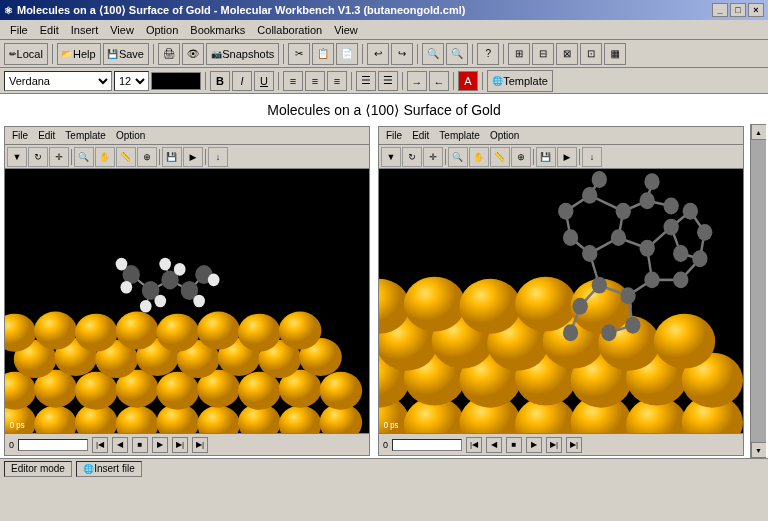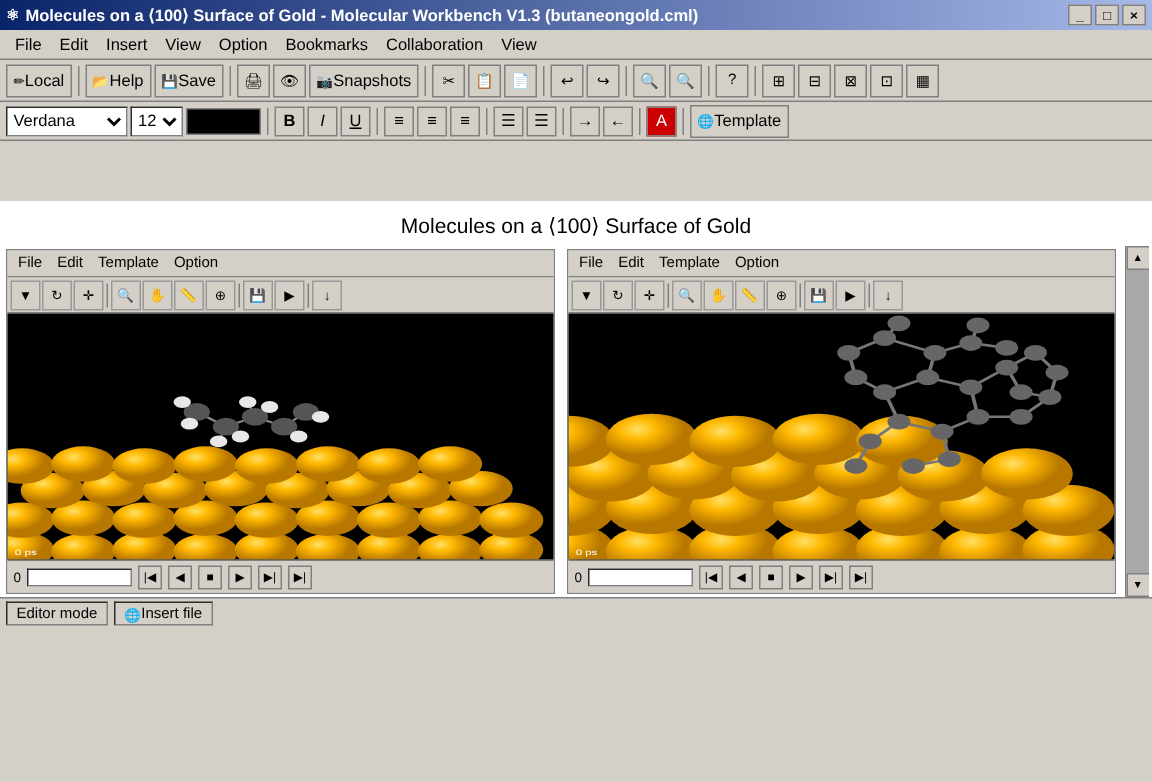--- a/index.html
+++ b/index.html
@@ -66,21 +66,21 @@
     .format-bar {
       background: #d4d0c8;
       height: 26px;
       display: flex;
       align-items: center;
       padding: 0 4px;
       gap: 2px;
       border-bottom: 1px solid #808080;
     }
     .font-select {
-      width: 81px; height: 20px; font-size: 11px;
+      width: 108px; height: 20px; font-size: 11px;
       border: 1px inset #808080; background: white;
     }
     .size-select {
       width: 35px; height: 20px; font-size: 11px;
       border: 1px inset #808080; background: white;
     }
     .color-box {
       width: 50px; height: 18px; background: black;
       border: 1px solid #808080;
     }
@@ -187,21 +187,21 @@
       align-items: center;
       padding: 0 4px;
       border-top: 1px solid #808080;
       font-size: 10px;
       gap: 4px;
     }
     .status-section {
       padding: 1px 6px;
       border: 1px inset #808080;
       height: 16px;
-      display: flex; align-items: flex-end;
+      display: flex; align-items: center;
       background: #d4d0c8;
     }
     .status-main { flex: 1; }
 
     
     .scrollbar-area {
       width: 16px;
       background: #d4d0c8;
       border-left: 1px solid #808080;
       display: flex;
@@ -313,21 +313,21 @@
   <div class="format-btn">←</div>
   <div class="format-separator"></div>
   <div class="format-btn" style="background:#c00;color:white;">A</div>
   <div class="format-separator"></div>
   <div class="tool-btn tool-btn-text">
     <span style="font-size:9px;">🌐</span>
     <span>Template</span>
   </div>
 </div>
 
-<div class="main-content" style="height:264px;margin-top:40px;">
+<div class="main-content" style="height:364px;">
 
   <div class="doc-title">Molecules on a ⟨100⟩ Surface of Gold</div>
 
   <div style="display:flex;flex:1;margin:2px 2px 0 2px;gap:4px;overflow:hidden;">
 
     <div class="viewer-panel" style="flex:1;display:flex;flex-direction:column;">
 
       <div class="viewer-menubar">
         <span class="viewer-menu-item">File</span>
         <span class="viewer-menu-item">Edit</span>

